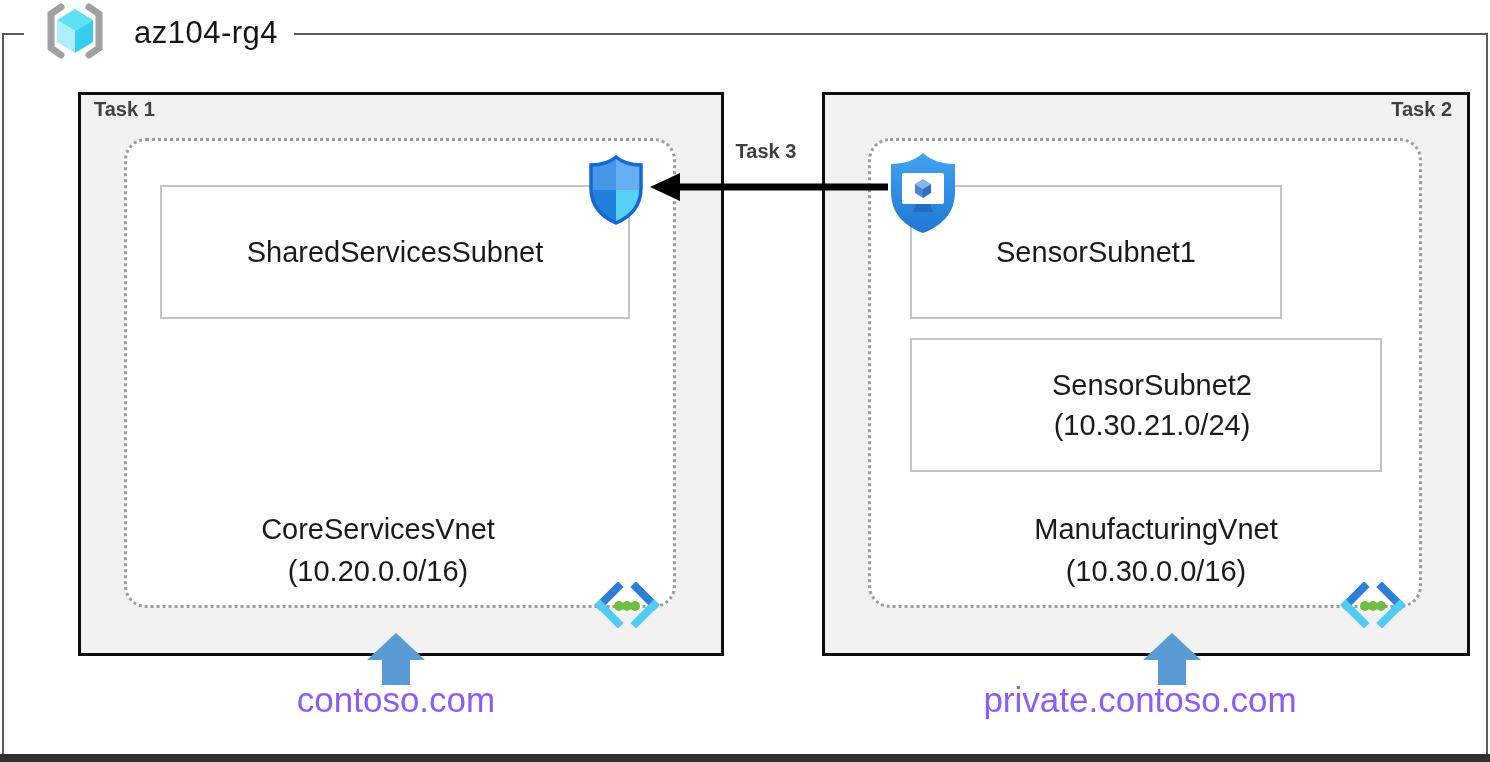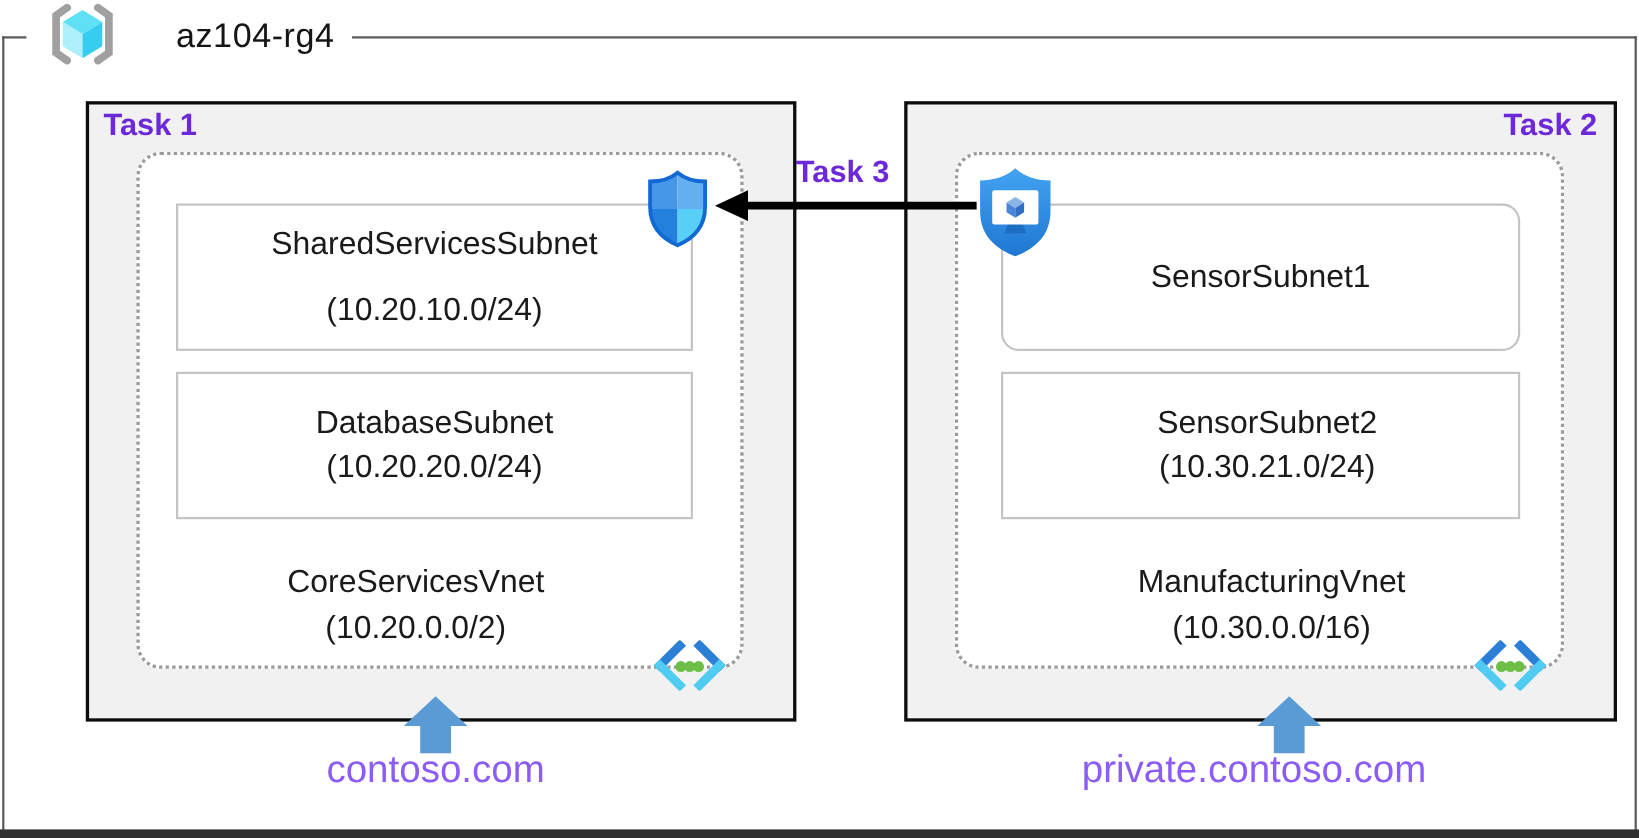--- a/index.html
+++ b/index.html
@@ -16,32 +16,32 @@
   }
   .bottom-bar {
     position:absolute; left:0; top:754px; width:1490px; height:8px;
     background:#303030;
   }
   .rg-header {
     position:absolute; left:24px; top:3px; height:60px; z-index:3;
     background:#ffffff; display:flex; align-items:center;
     padding:0 16px; gap:24px;
   }
-  .rg-title { font-size:31px; color:#151515; letter-spacing:0.5px;margin-left:26px; }
+  .rg-title { font-size:31px; color:#151515; letter-spacing:0.5px; }
 
   .task-box {
     position:absolute; top:92px; height:564px;
     background:#f1f1f1; border:3px solid #0d0d0d;
   }
   .task-box.left  { left:78px;  width:646px; }
   .task-box.right { left:822px; width:648px; }
 
   .task-label {
     position:absolute; z-index:4;
-    font-size:28px; font-weight:bold; color:#6d28d9;
+    font-size:20px; font-weight:bold; color:#404040;
   }
   .task-label.t1 { left:94px;  top:98px; }
   .task-label.t2 { right:38px; top:98px; }
   .task-label.t3 { left:676px; top:140px; width:180px; text-align:center; }
   .task-label.t4 { left:678px; top:684px; width:180px; text-align:center; }
 
   .vnet-box {
     position:absolute; top:138px; height:470px; z-index:1;
     background:#ffffff; border:3px dotted #9b9b9b; border-radius:22px;
   }
@@ -49,21 +49,21 @@
   .vnet-box.right { left:868px; width:554px; }
 
   .subnet-box {
     position:absolute; height:134px; z-index:2;
     background:#ffffff; border:2px solid #c4c4c4;
     display:flex; flex-direction:column; align-items:center; justify-content:center;
     font-size:29px; line-height:40px; text-align:center;
   }
   .subnet-box.l1 { left:160px; top:185px; width:470px;gap:20px; }
   .subnet-box.l2 { left:160px; top:338px; width:470px; }
-  .subnet-box.r1 { left:910px; top:185px; width:472px;border-radius:16px; }
+  .subnet-box.r1 { left:910px; top:185px; width:372px; }
   .subnet-box.r2 { left:910px; top:338px; width:472px;padding-left:12px; }
 
   .vnet-label {
     position:absolute; top:508px; z-index:2; text-align:center;
     font-size:29px; line-height:42px;
   }
   .vnet-label.left  { left:124px; width:508px; }
   .vnet-label.right { left:868px; width:576px; }
 
   .icon { position:absolute; }
@@ -106,38 +106,33 @@
   <div class="task-label t1">Task 1</div>
 
   <div class="task-box right"></div>
   <div class="task-label t2">Task 2</div>
 
   <div class="vnet-box left"></div>
   <div class="vnet-box right"></div>
 
   <div class="subnet-box l1">
     <div>SharedServicesSubnet</div>
-    <div>(10.20.10.0/24)</div>
-  </div>
-  <div class="subnet-box l2">
-    <div>DatabaseSubnet</div>
-    <div>(10.20.20.0/24)</div>
   </div>
 
   <div class="subnet-box r1">
     <div>SensorSubnet1</div>
   </div>
   <div class="subnet-box r2">
     <div>SensorSubnet2</div>
     <div>(10.30.21.0/24)</div>
   </div>
 
   <div class="vnet-label left">
     <div>CoreServicesVnet</div>
-    <div>(10.20.0.0/2)</div>
+    <div>(10.20.0.0/16)</div>
   </div>
   <div class="vnet-label right">
     <div>ManufacturingVnet</div>
     <div>(10.30.0.0/16)</div>
   </div>
 
   <span class="icon vnet-icon-l">
     <svg width="66" height="46" viewBox="0 0 66 46">
       <path d="M24,5 L6,23" stroke="#2b7fd6" stroke-width="8" stroke-linecap="square"></path>
       <path d="M6,23 L24,41" stroke="#50ccf2" stroke-width="8" stroke-linecap="square"></path>

